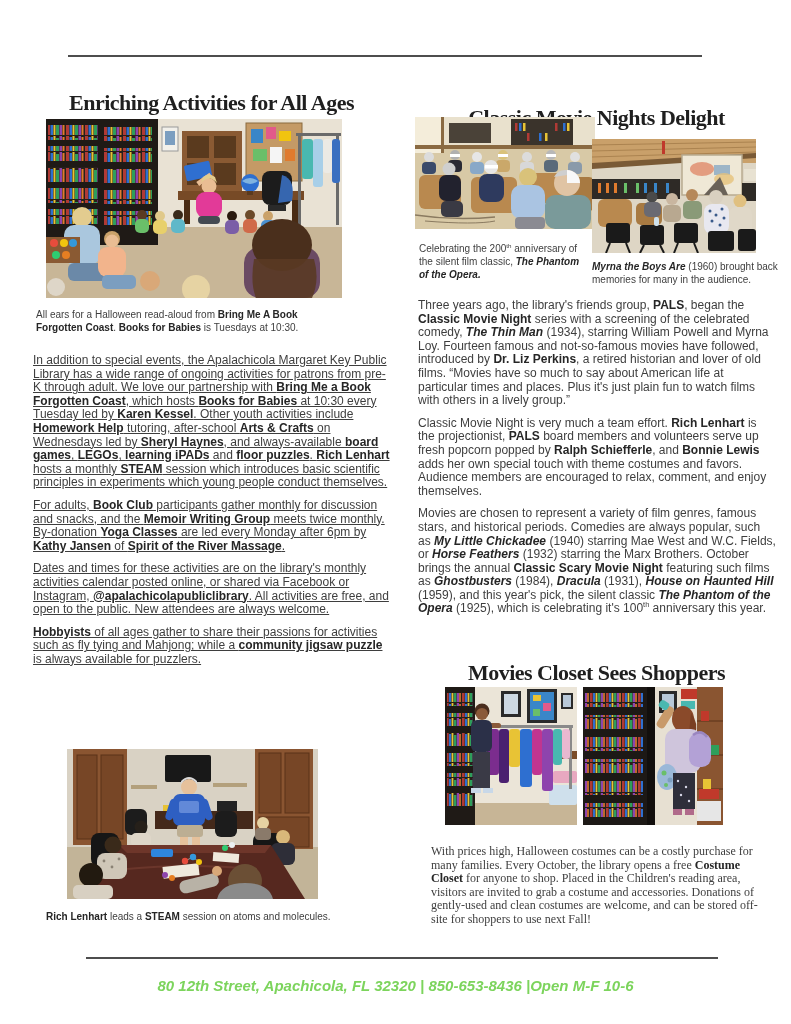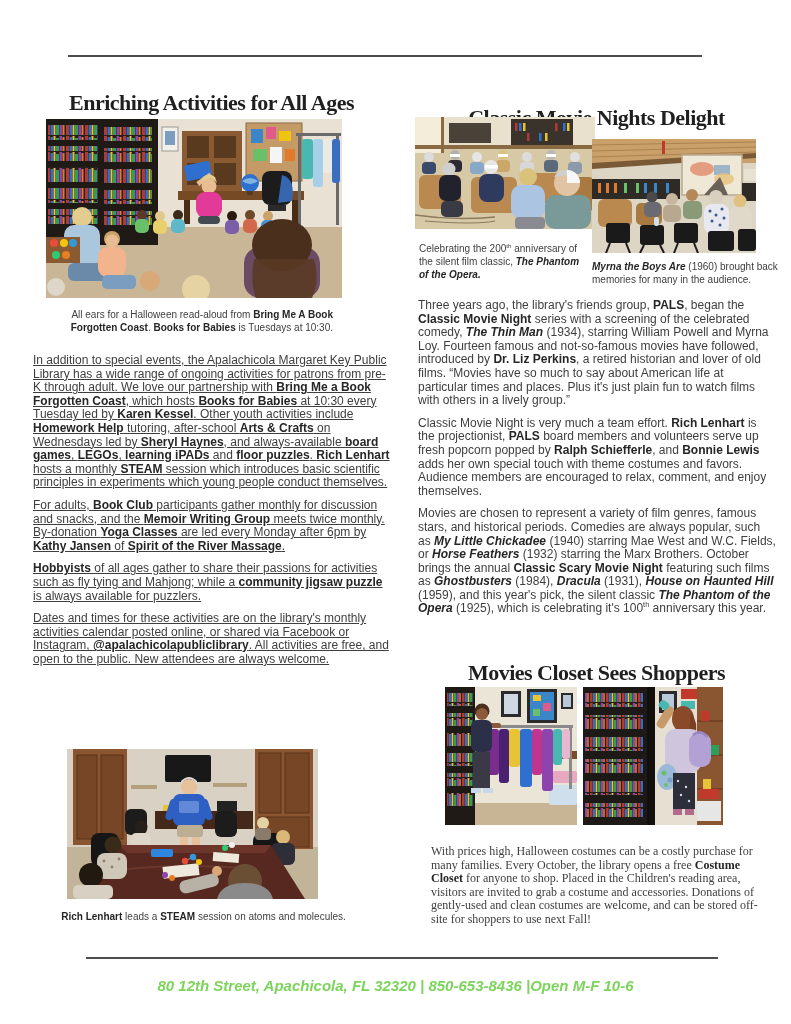--- a/index.html
+++ b/index.html
@@ -123,27 +123,27 @@
     <circle cx="10" cy="168" r="9" fill="#ded6c8"></circle>
     <rect x="0" y="118" width="34" height="26" fill="#8a5a33"></rect>
     <circle cx="8" cy="124" r="4" fill="#e74c3c"></circle>
       <circle cx="18" cy="124" r="4" fill="#f1c40f"></circle>
     <circle cx="27" cy="124" r="4" fill="#3498db"></circle>
       <circle cx="10" cy="136" r="4" fill="#2ecc71"></circle>
     <circle cx="20" cy="136" r="4" fill="#e67e22"></circle>
   </svg>
 </div>
 
-<div class="caption" style="left:49px; top:309px; width:284px;text-align:right;"><span>All ears for a Halloween read-aloud from </span><span class="b">Bring Me A Book Forgotten Coast</span><span>. </span><span class="b">Books for Babies</span><span> is Tuesdays at 10:30.</span></div>
+<div class="caption" style="left:36px; top:309px; width:284px;"><span>All ears for a Halloween read-aloud from </span><span class="b">Bring Me A Book Forgotten Coast</span><span>. </span><span class="b">Books for Babies</span><span> is Tuesdays at 10:30.</span></div>
 
 <div class="abs body-text" style="left:33px; top:354px; width:359px;text-decoration:underline;">
   <p><span>In addition to special events, the Apalachicola Margaret Key Public Library has a wide range of ongoing activities for patrons from pre-K through adult. We love our partnership with </span><span class="b">Bring Me a Book Forgotten Coast</span><span>, which hosts </span><span class="b">Books for Babies</span><span> at 10:30 every Tuesday led by </span><span class="b">Karen Kessel</span><span>. Other youth activities include </span><span class="b">Homework Help</span><span> tutoring, after-school </span><span class="b">Arts &amp; Crafts</span><span> on Wednesdays led by </span><span class="b">Sheryl Haynes</span><span>, and always-available </span><span class="b">board games</span><span>, </span><span class="b">LEGOs</span><span>, </span><span class="b">learning iPADs</span><span> and </span><span class="b">floor puzzles</span><span>. </span><span class="b">Rich Lenhart</span><span> hosts a monthly </span><span class="b">STEAM</span><span> session which introduces basic scientific principles in experiments which young people conduct themselves.</span></p>
   <p><span>For adults, </span><span class="b">Book Club</span><span> participants gather monthly for discussion and snacks, and the </span><span class="b">Memoir Writing Group</span><span> meets twice monthly. By-donation </span><span class="b">Yoga Classes</span><span> are led every Monday after 6pm by </span><span class="b">Kathy Jansen</span><span> of </span><span class="b">Spirit of the River Massage</span><span>.</span></p>
+  <p><span>Dates and times for these activities are on the library's monthly activities calendar posted online, or shared via Facebook or Instagram, </span><span class="b">@apalachicolapubliclibrary</span><span>. All activities are free, and open to the public. New attendees are always welcome.</span></p>
   <p><span class="b">Hobbyists</span><span> of all ages gather to share their passions for activities such as fly tying and Mahjong; while a </span><span class="b">community jigsaw puzzle</span><span> is always available for puzzlers.</span></p>
-  <p><span>Dates and times for these activities are on the library's monthly activities calendar posted online, or shared via Facebook or Instagram, </span><span class="b">@apalachicolapubliclibrary</span><span>. All activities are free, and open to the public. New attendees are always welcome.</span></p>
 </div>
 
 <div class="photo" style="left:67px; top:749px; width:251px; height:150px;" aria-label="STEAM session around a conference table">
   <svg width="251" height="150" viewBox="0 0 251 150">
     <rect width="251" height="150" fill="#d9d2c4"></rect>
     <rect y="98" width="251" height="52" fill="#c2b498"></rect>
     <rect x="6" y="0" width="54" height="96" fill="#8a5531"></rect>
     <rect x="10" y="6" width="20" height="84" fill="#774626" stroke="#5a3318"></rect>
     <rect x="34" y="6" width="22" height="84" fill="#774626" stroke="#5a3318"></rect>
     <rect x="188" y="0" width="58" height="100" fill="#8a5531"></rect>
@@ -200,21 +200,21 @@
     <circle cx="52" cy="110" r="1.4" fill="#8a8274"></circle>
     <circle cx="24" cy="126" r="12" fill="#221a10"></circle>
     <rect x="6" y="136" width="40" height="14" rx="5" fill="#d8d0c2"></rect>
     <rect x="112" y="128" width="40" height="13" rx="6" fill="#b8b2a6" transform="rotate(-14 132 134)"></rect>
     <circle cx="150" cy="122" r="5" fill="#d9a878"></circle>
     <circle cx="178" cy="132" r="17" fill="#6b4f35"></circle>
     <path d="M150 150 q4 -16 28 -16 q24 0 28 16 z" fill="#8a8a8a"></path>
   </svg>
 </div>
 
-<div class="caption" style="left:25px; top:911px; width:357px; text-align:center;"><span class="b">Rich Lenhart</span><span> leads a </span><span class="b">STEAM</span><span> session on atoms and molecules.</span></div>
+<div class="caption" style="left:46px; top:911px; width:357px; text-align:left;"><span class="b">Rich Lenhart</span><span> leads a </span><span class="b">STEAM</span><span> session on atoms and molecules.</span></div>
 
 <h1 class="headline" style="left:418px; top:91px; width:357px;">Classic Movie Nights Delight</h1>
 
 <div class="photo" style="left:415px; top:117px; width:180px; height:112px;" aria-label="Movie night audience wearing white Phantom masks">
   <svg width="180" height="112" viewBox="0 0 180 112">
     <rect width="180" height="112" fill="#d8c9a6"></rect>
     <rect width="180" height="30" fill="#e9e1cd"></rect>
     <rect x="0" y="0" width="26" height="36" fill="#f4edda"></rect>
     <rect x="26" y="0" width="3" height="36" fill="#8a6a42"></rect>
     <rect x="96" y="2" width="62" height="26" fill="#3a332b"></rect>

